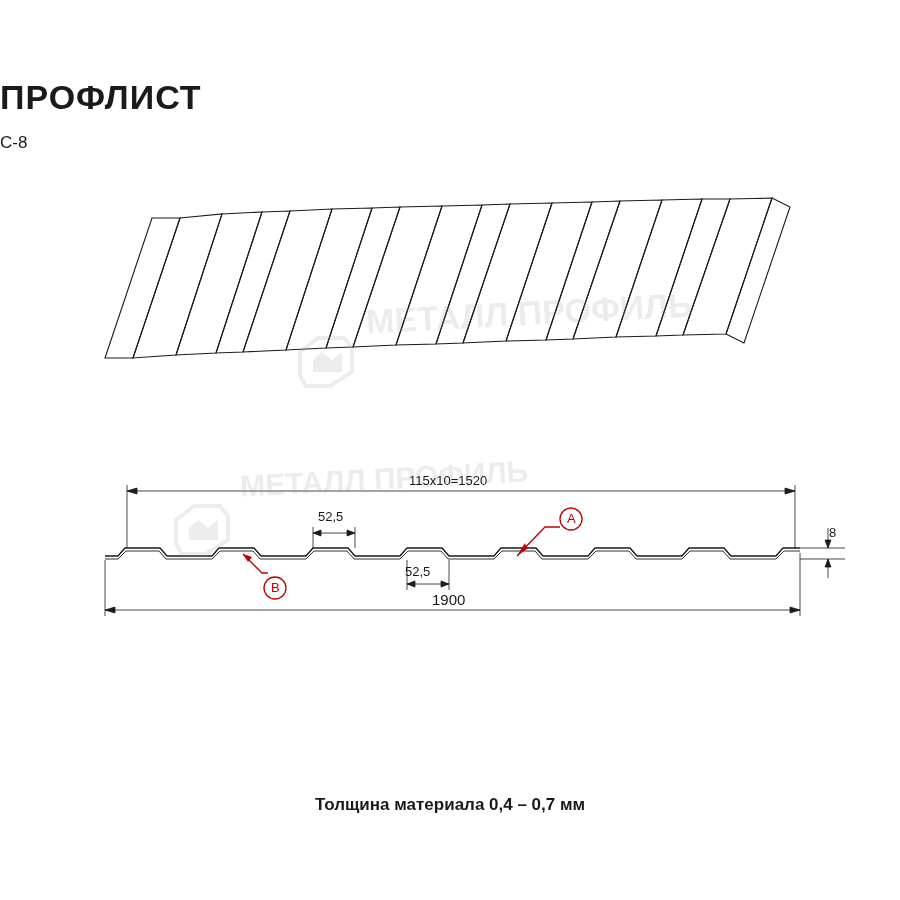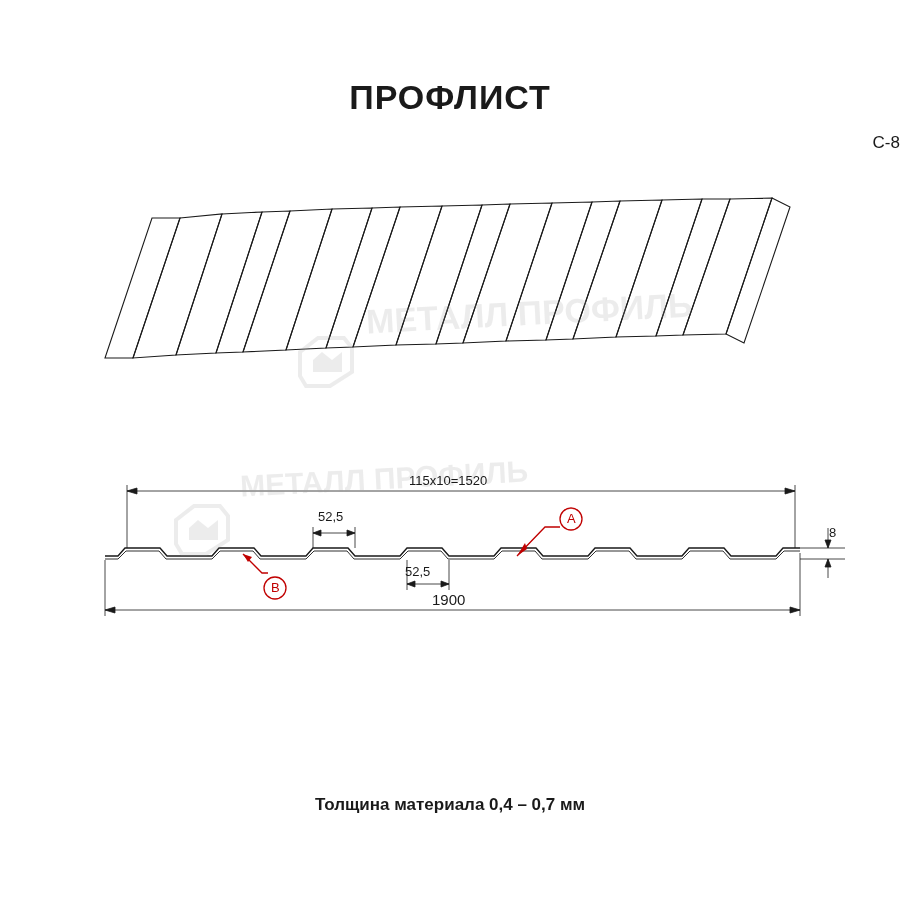--- a/index.html
+++ b/index.html
@@ -19,32 +19,31 @@
     position: absolute;
     inset: 0;
     width: 900px;
     height: 900px;
   }
   .title {
     position: absolute;
     top: 78px;
     left: 0;
     width: 900px;
-    text-align: center;
     font-size: 34px;
     font-weight: bold;
     letter-spacing: 1px;
     color: #1a1a1a;
   }
   .subtitle {
     position: absolute;
     top: 133px;
     left: 0;
     width: 900px;
-    text-align: right;
+    text-align: left;
     font-size: 17px;
     color: #1a1a1a;
   }
   .footer-note {
     position: absolute;
     top: 795px;
     left: 0;
     width: 900px;
     text-align: center;
     font-size: 17px;

